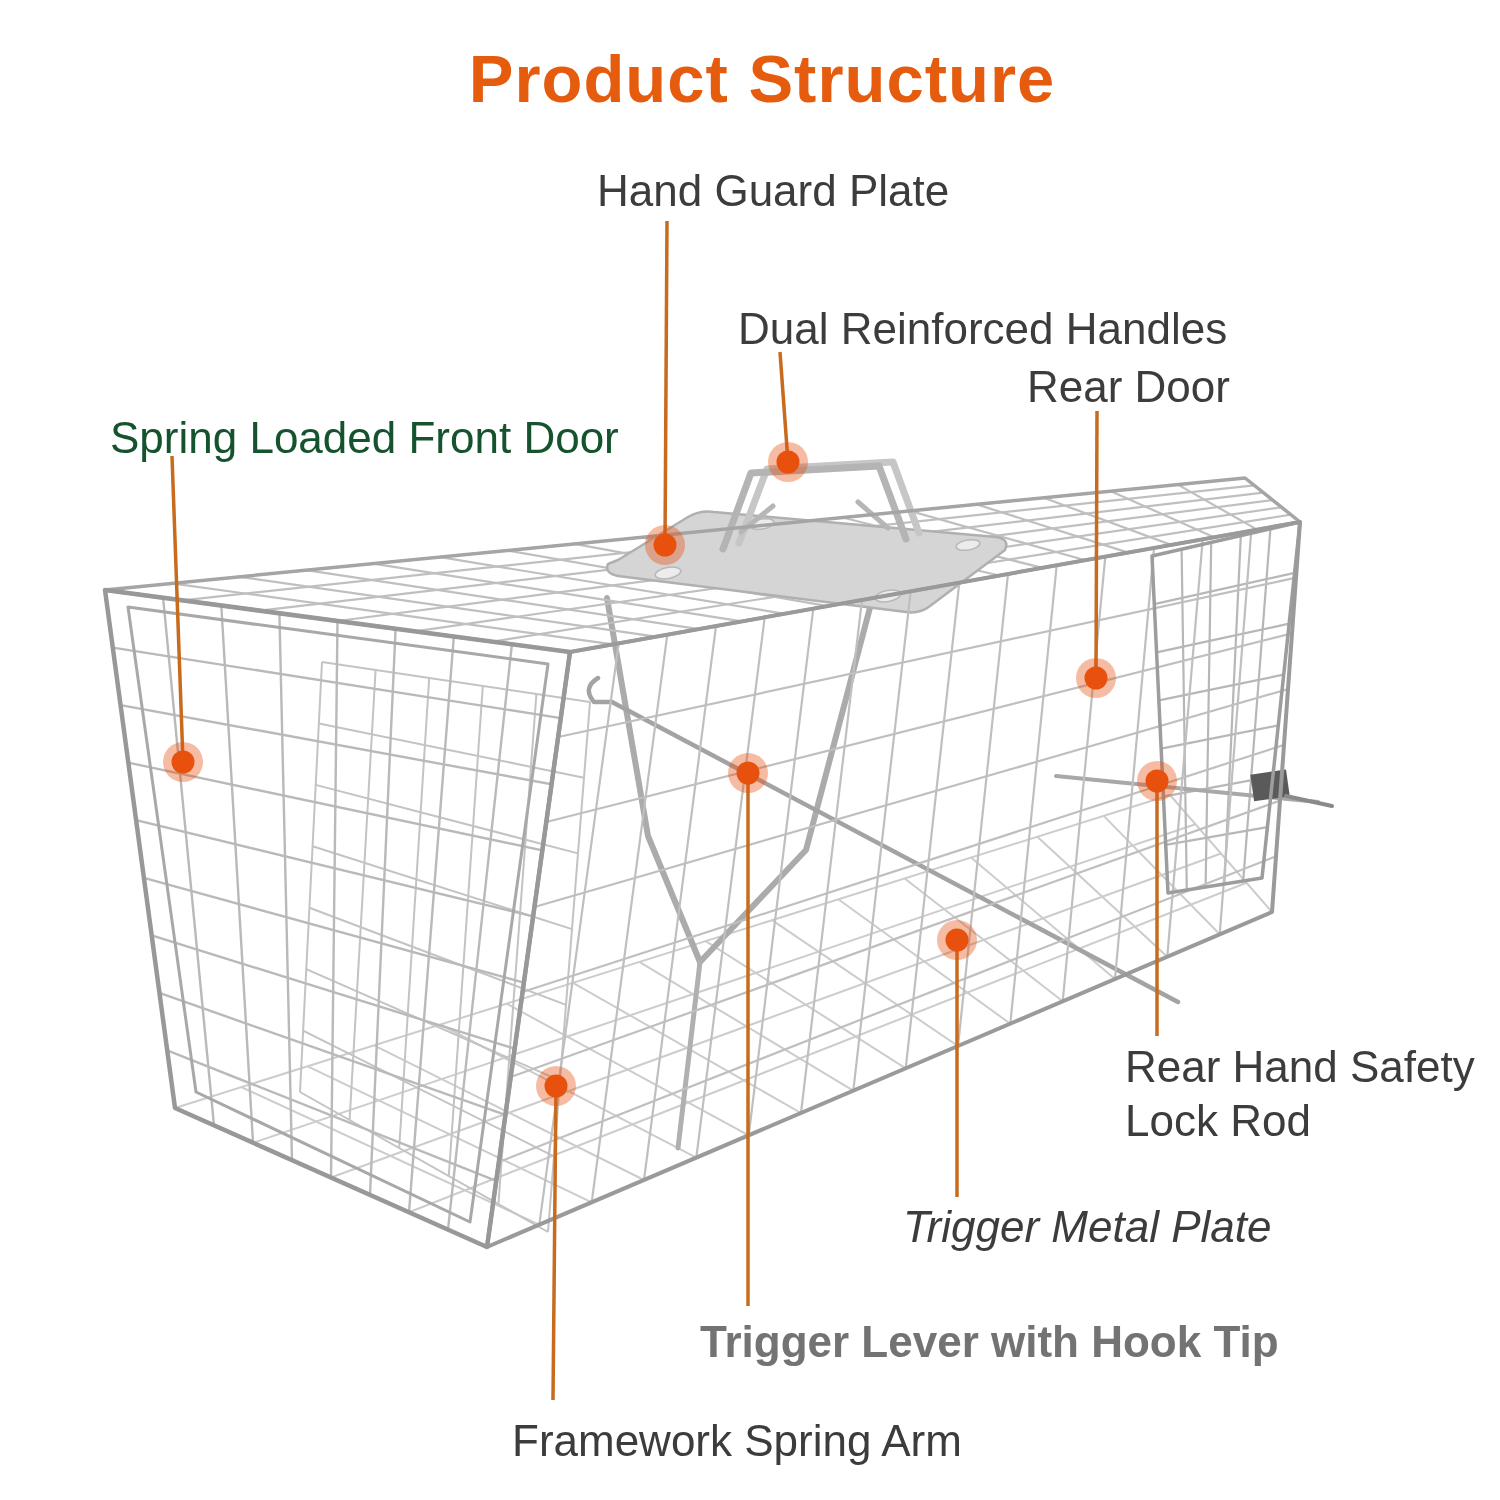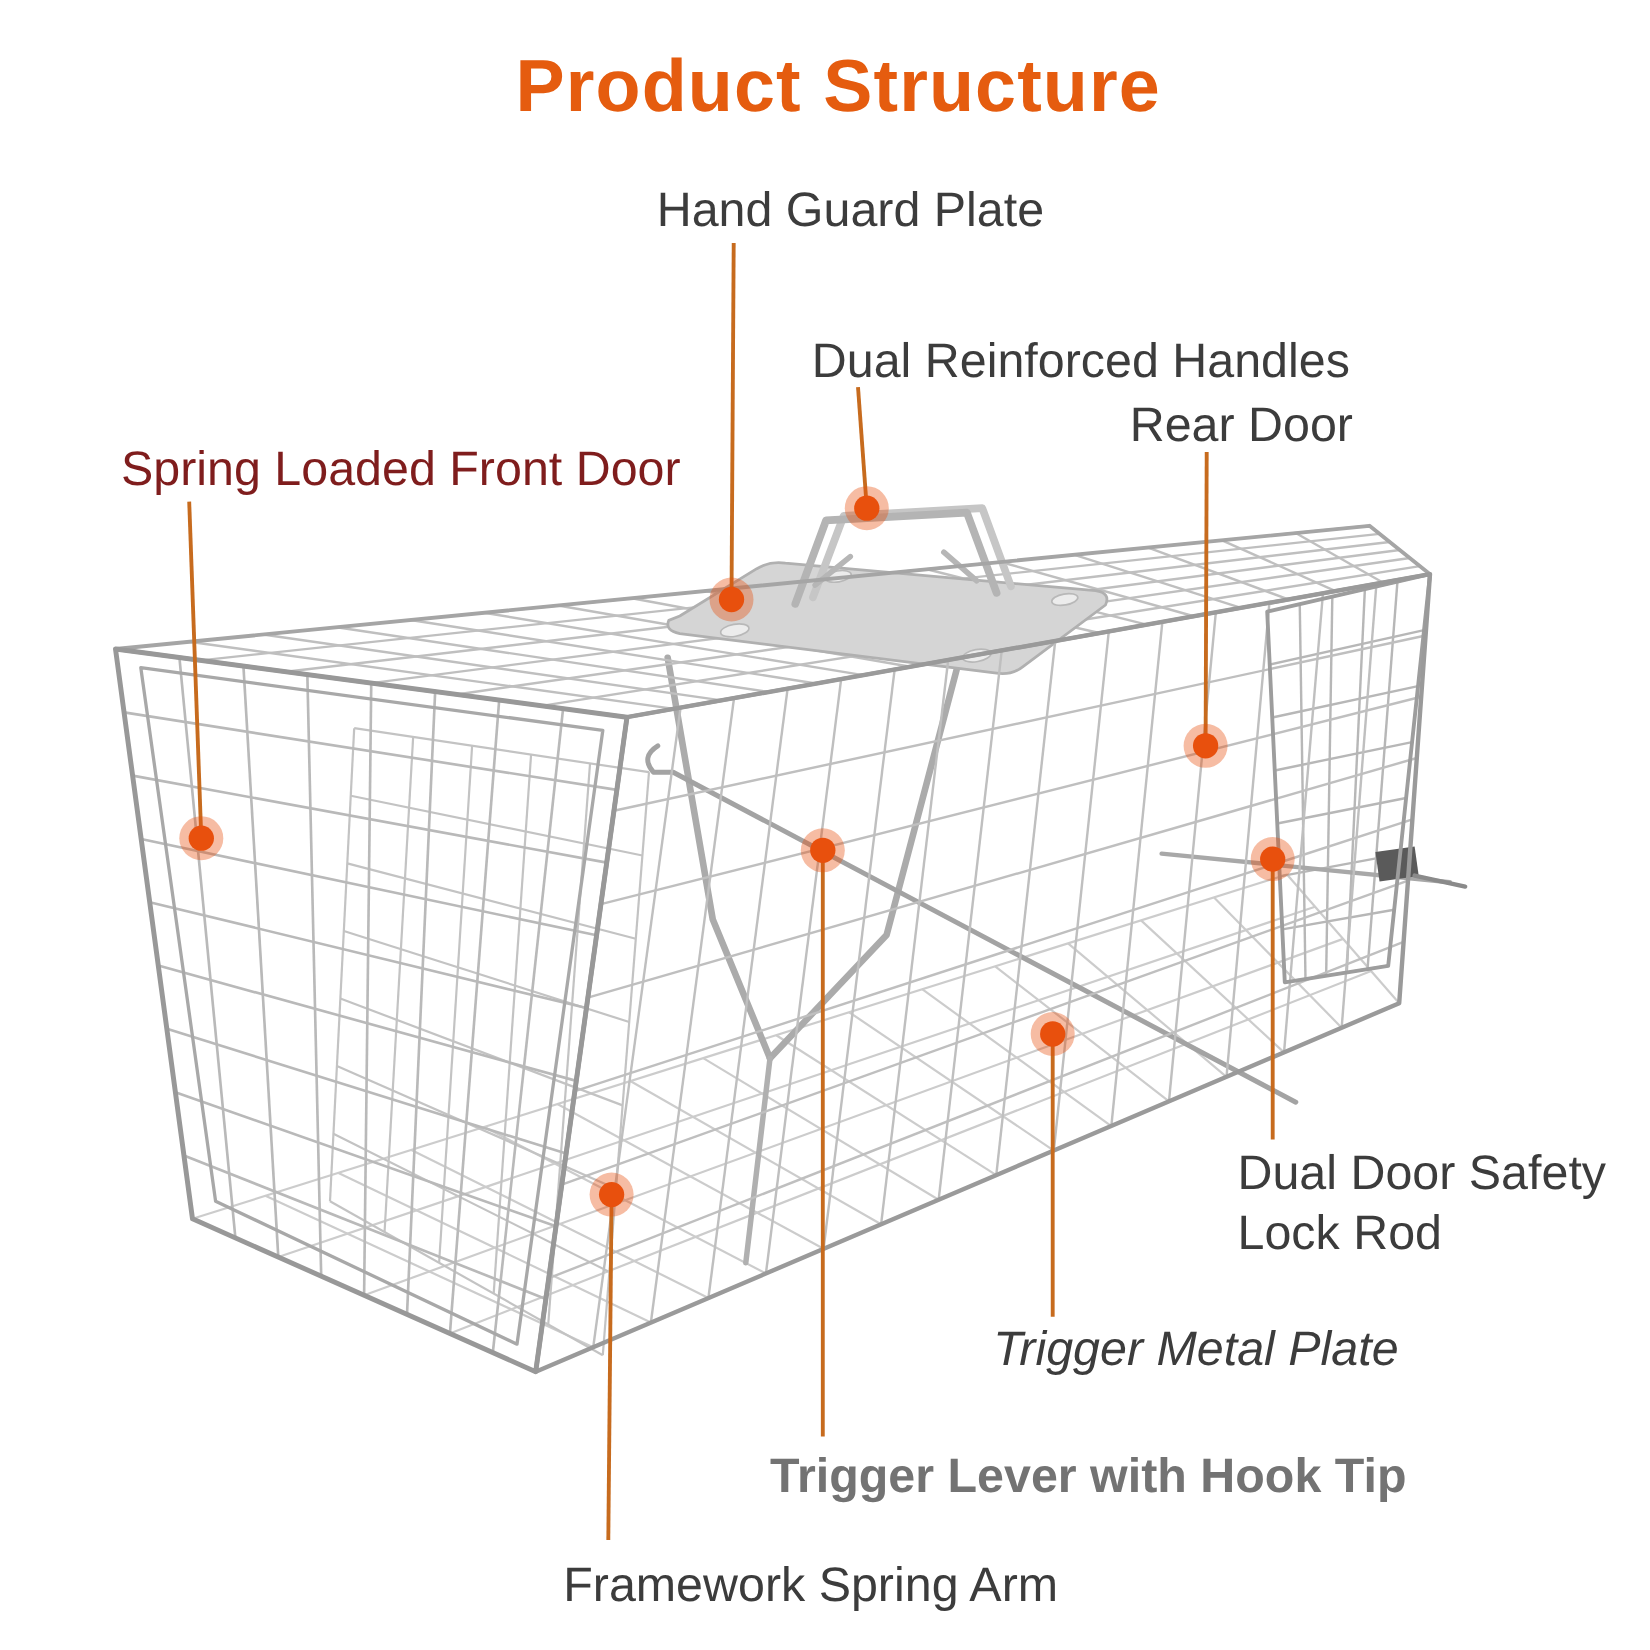--- a/index.html
+++ b/index.html
@@ -232,21 +232,21 @@
       <circle cx="748" cy="773" r="11.5" fill="#e8500d"></circle>
       <line x1="553" y1="1400" x2="556" y2="1086" stroke="#c76b1e" stroke-width="3.5"></line>
       <circle cx="556" cy="1086" r="20" fill="rgba(232,80,14,0.38)"></circle>
       <circle cx="556" cy="1086" r="11.5" fill="#e8500d"></circle>
     </svg>
 
   <div id="callout-labels">
       <div class="callout-label" style="left: 597px; top: 164px; color: rgb(60, 60, 60);">Hand Guard Plate</div>
       <div class="callout-label" style="left: 738px; top: 302px; color: rgb(60, 60, 60);">Dual Reinforced Handles</div>
       <div class="callout-label" style="left: 1027px; top: 360px; color: rgb(60, 60, 60);">Rear Door</div>
-      <div class="callout-label" style="left: 110px; top: 400px; color: #7f1d1d;">Spring Loaded Front Door</div>
-      <div class="callout-label" style="left: 1125px; top: 1040px; color: rgb(60, 60, 60);">Dual Door Safety
+      <div class="callout-label" style="left: 110px; top: 411px; color: #14532d;">Spring Loaded Front Door</div>
+      <div class="callout-label" style="left: 1125px; top: 1040px; color: rgb(60, 60, 60);">Rear Hand Safety
 Lock Rod</div>
       <div class="callout-label" style="left: 903px; top: 1200px; color: rgb(60, 60, 60); font-style: italic;">Trigger Metal Plate</div>
       <div class="callout-label" style="left: 700px; top: 1315px; color: #737373; font-weight: bold;">Trigger Lever with Hook Tip</div>
       <div class="callout-label" style="left: 512px; top: 1414px; color: rgb(60, 60, 60);">Framework Spring Arm</div>
     </div>
 
 </div>
 
 </body></html>

